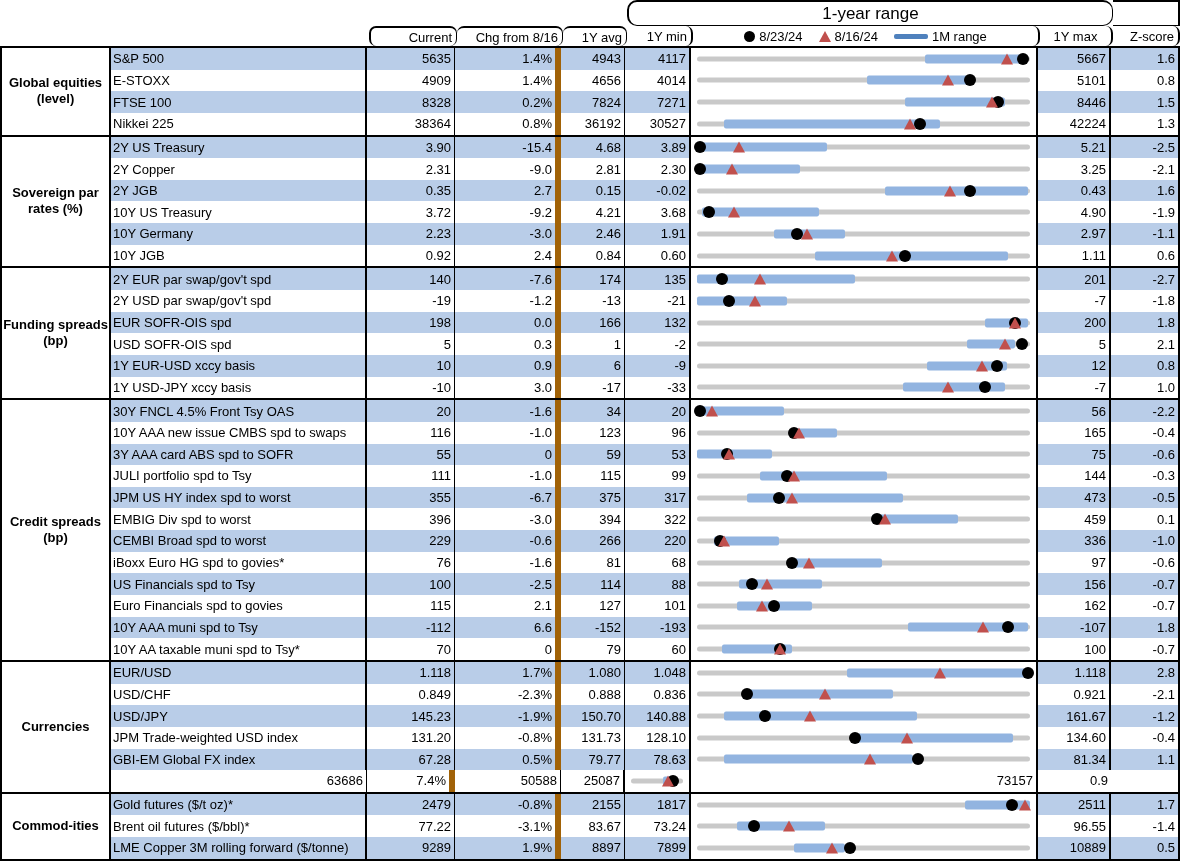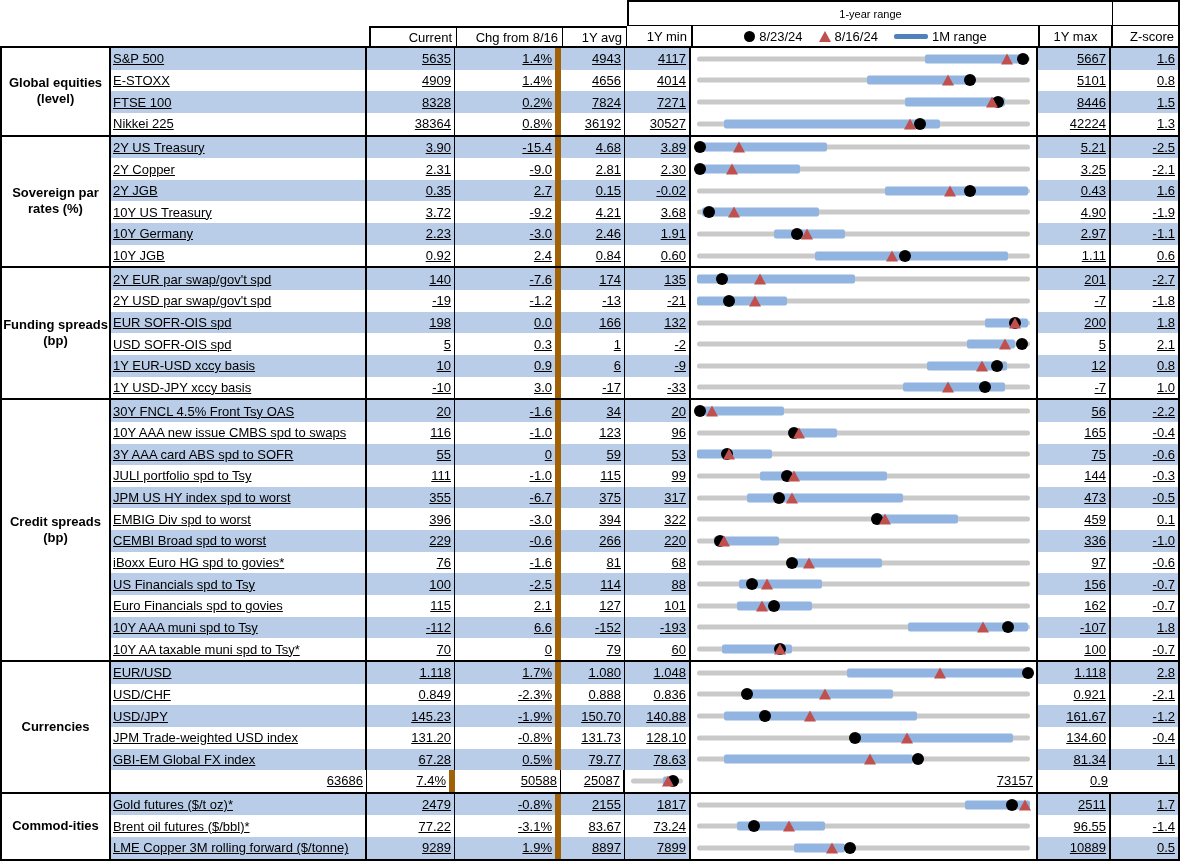--- a/index.html
+++ b/index.html
@@ -2,47 +2,47 @@
 <html style="--stripe: #b9cde8; --bar: #92b4e0; --legendbar: #4f81bd; --tri: #c0504d; --dot: #000000; --track: #c9c9c9;"><head>
 <meta charset="utf-8">
 <style>
   html,body{margin:0;padding:0;background:#fff;}
   body{font-family:"Liberation Sans", sans-serif; color:#000; -webkit-font-smoothing:antialiased;}
   #sheet{width:1180px;height:861px;background:#fff;overflow:hidden;}
 
   
   .hdrA{display:grid;grid-template-columns:627px 486px 67px;height:26px;box-sizing:border-box;}
   .hdrA .spacer{background:#fff;}
-  .hdrA .rangeTitle{box-sizing:border-box;border-top:2px solid #000;border-left:2px solid #000;border-right:1px solid #000;border-bottom:1px solid #000;display:flex;align-items:center;justify-content:center;font-size:11px;}
+  .hdrA .rangeTitle{box-sizing:border-box;border-top:2px solid #000;border-left:2px solid #000;border-right:1px solid #000;border-bottom:1px solid #000;display:flex;align-items:center;justify-content:center;font-size:17px;border-radius:10px;}
   .hdrA .zTop{box-sizing:border-box;border-top:2px solid #000;border-right:2px solid #000;border-bottom:1px solid #000;}
 
   
   .hdrB{display:grid;grid-template-columns:113px 256px 88px 106px 64px 66px 347px 73px 67px;height:20px;}
-  .hdrB > div{box-sizing:border-box;font-size:13px;display:flex;align-items:center;}
+  .hdrB > div{box-sizing:border-box;font-size:13px;display:flex;align-items:center;border-radius:7px;}
   .hdrB .h-num{justify-content:flex-end;padding-right:4px;}
   .hdrB .h-current{border-top:2px solid #000;border-left:2px solid #000;border-right:1px solid #000;}
   .hdrB .h-chg{border-top:2px solid #000;border-right:1px solid #000;}
   .hdrB .h-avg{border-top:2px solid #000;border-right:1px solid #000;}
   .hdrB .h-min{border-right:2px solid #000;}
   .hdrB .h-legend{border-right:2px solid #000;justify-content:center;gap:16px;}
   .hdrB .h-max{border-right:2px solid #000;justify-content:center;}
   .hdrB .h-z{border-right:2px solid #000;justify-content:flex-end;padding-right:4px;}
 
   .legend-item{display:flex;align-items:center;gap:4px;font-size:13px;}
   .lg-dot{width:11px;height:11px;border-radius:50%;background:var(--dot,#000);}
   .lg-tri{width:0;height:0;border-left:6px solid transparent;border-right:6px solid transparent;border-bottom:11px solid var(--tri,#c0504d);}
   .lg-bar{width:34px;height:5px;background:var(--legendbar,#4f81bd);border-radius:2px;}
 
   
   #body{box-sizing:border-box;border:2px solid #000;}
   .group{display:flex;}
   .group:not(:last-child){border-bottom:2px solid #000;}
   .glabel{width:113px;box-sizing:border-box;border-right:2px solid #000;display:flex;flex-direction:column;align-items:center;justify-content:center;font-weight:bold;font-size:13px;text-align:center;background:#fff;line-height:1.25;}
   .rows{flex:1;display:flex;flex-direction:column;}
-  .row{display:grid;grid-template-columns:256px 88px 106px 64px 66px 347px 73px 67px;height:21.65px;text-decoration:underline;}
+  .row{display:grid;grid-template-columns:256px 88px 106px 64px 66px 347px 73px 67px;height:21.65px;}
   .cell{box-sizing:border-box;font-size:13px;display:flex;align-items:center;overflow:hidden;white-space:nowrap;}
   .c-label{padding-left:2px;border-right:2px solid #000;}
   .c-num{justify-content:flex-end;padding-right:3px;}
   .c-current{border-right:1px solid #000;}
   .c-chg{border-right:6px solid #a16207;}
   .c-avg{border-right:1px solid #000;}
   .c-min{border-right:2px solid #000;}
   .c-chart{border-right:2px solid #000;background:#fff !important;position:relative;}
   .c-max{border-right:2px solid #000;}
   .row.stripe .cell{background:var(--stripe,#b9cde8);}

